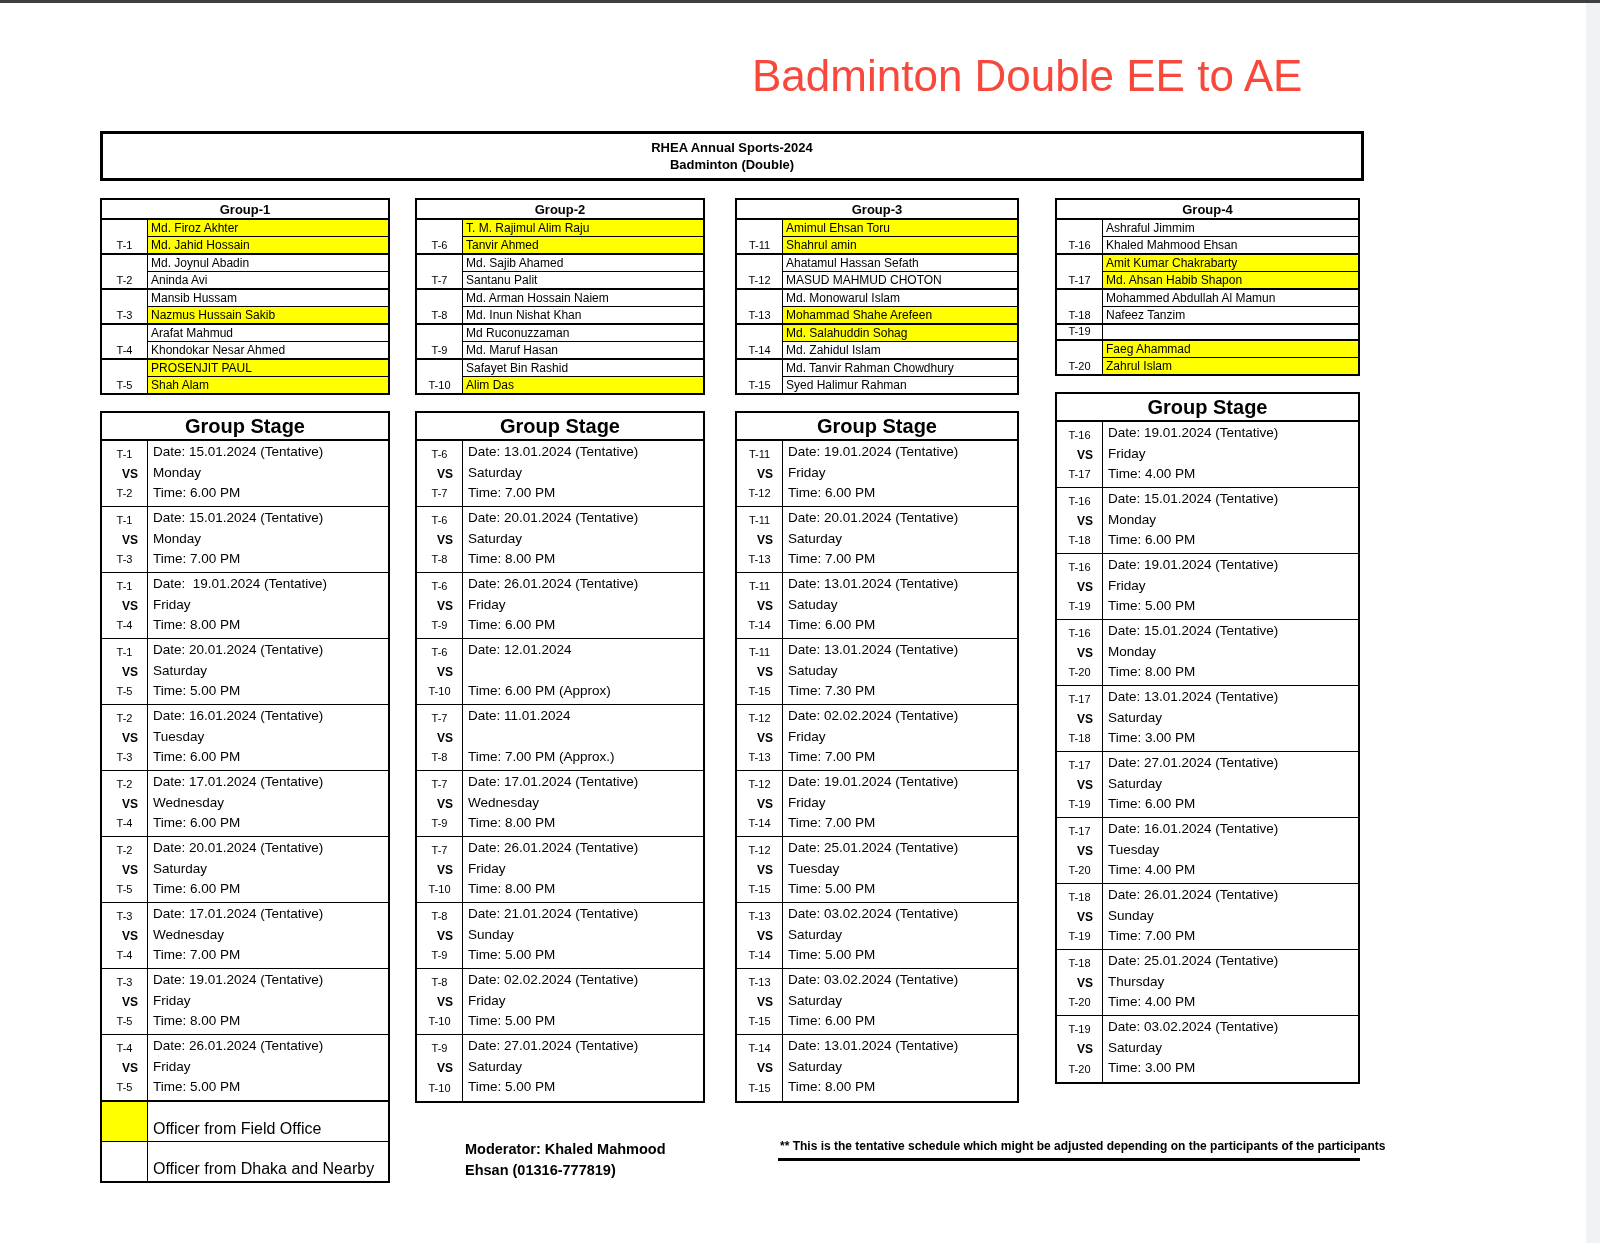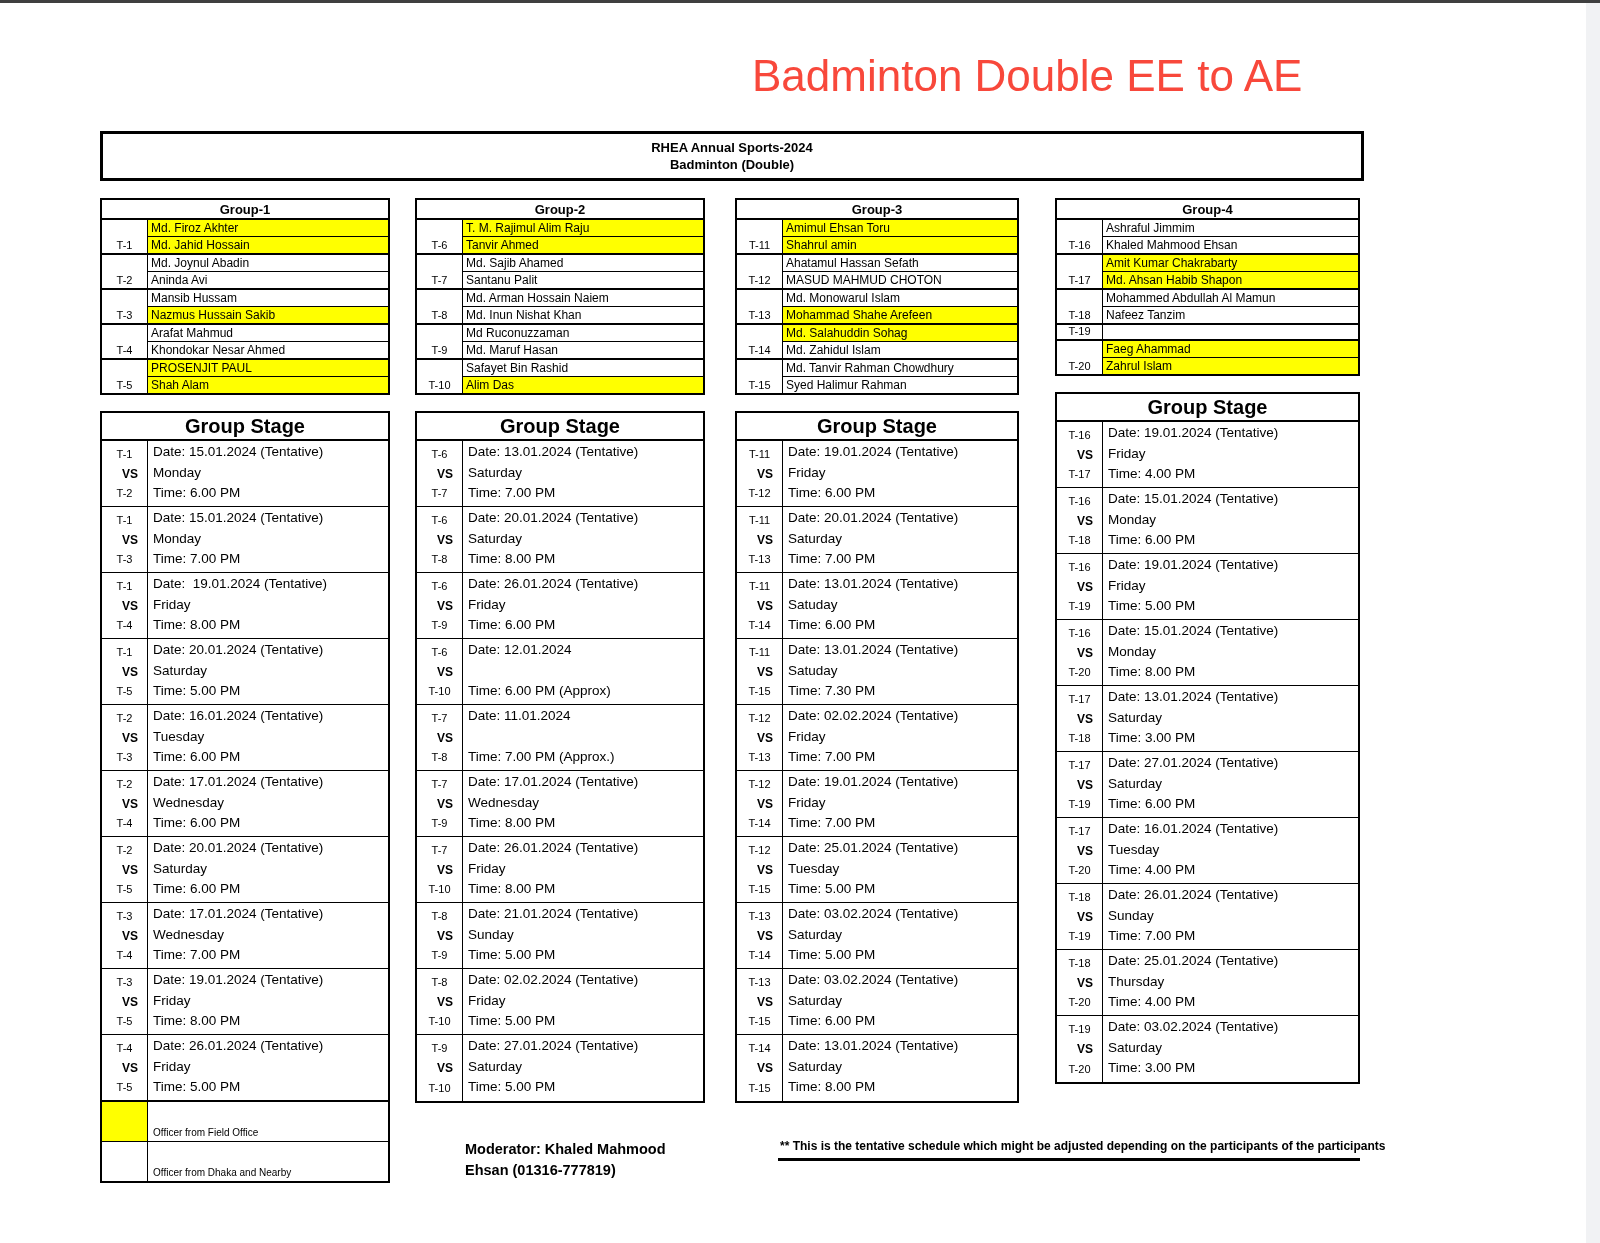--- a/index.html
+++ b/index.html
@@ -34,21 +34,21 @@
   .match-row { display:flex; height:66px; border-bottom:1px solid #000; box-sizing:border-box; }
   .match-row:last-child { border-bottom:none; }
   .match-id { width:46px; min-width:46px; border-right:1px solid #000; display:flex; flex-direction:column; justify-content:space-evenly; align-items:center; font-size:11px; box-sizing:border-box; }
   .match-vs { font-weight:bold; font-size:12px;margin-left:11px; }
   .match-info { flex:1; padding:1px 0 0 5px; font-size:13.5px; line-height:20.5px; min-width:0; }
   .m-date { white-space:pre-wrap; }
   .m-day { min-height:20.5px; }
 
   .legend-row { display:flex; height:40px; border-top:1px solid #000; box-sizing:border-box; }
   .legend-swatch { width:46px; min-width:46px; border-right:1px solid #000; box-sizing:border-box; }
-  .legend-label { flex:1; display:flex; align-items:flex-end; padding:0 0 3px 5px; font-size:10px; }
+  .legend-label { flex:1; display:flex; align-items:flex-end; padding:0 0 3px 5px; font-size:16px; }
 
   .moderator { position:absolute; left:465px; top:1136px; font-weight:bold; font-size:14.5px; line-height:21px; }
   .footnote { position:absolute; left:780px; top:1136px; font-weight:bold; font-size:12px; white-space:nowrap; }
   .footnote-rule { position:absolute; left:778px; top:1155px; width:582px; height:3px; background:#000; }
 </style>
 </head>
 <body>
 
 <div class="page">
   <div class="right-strip"></div>

